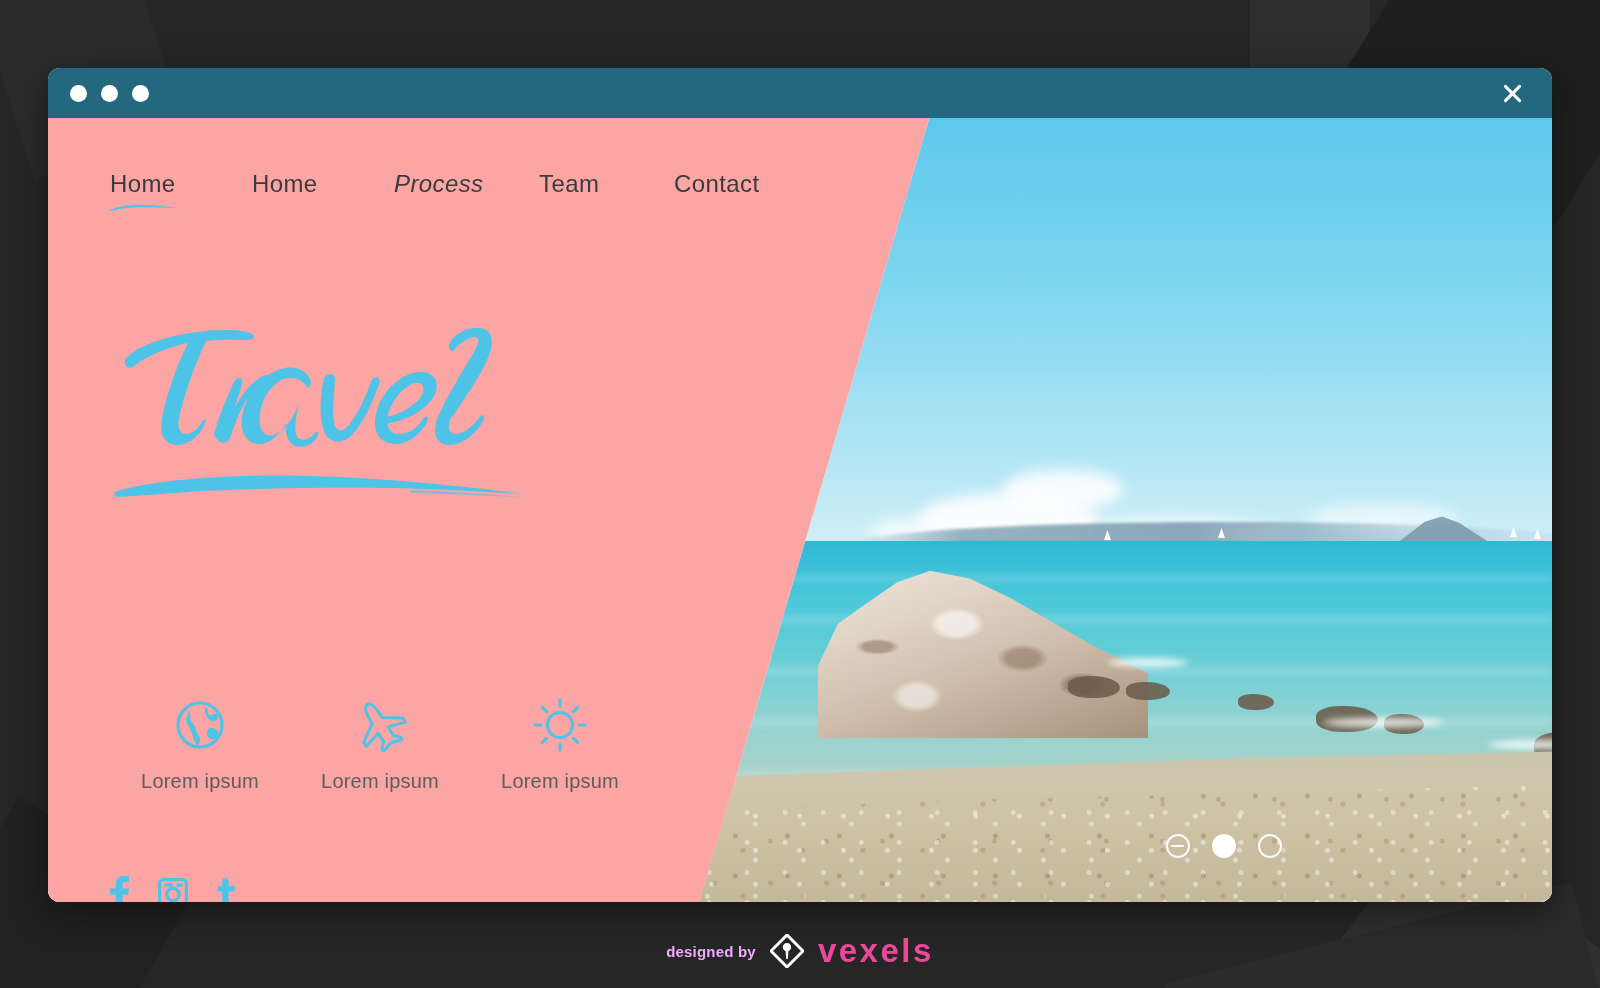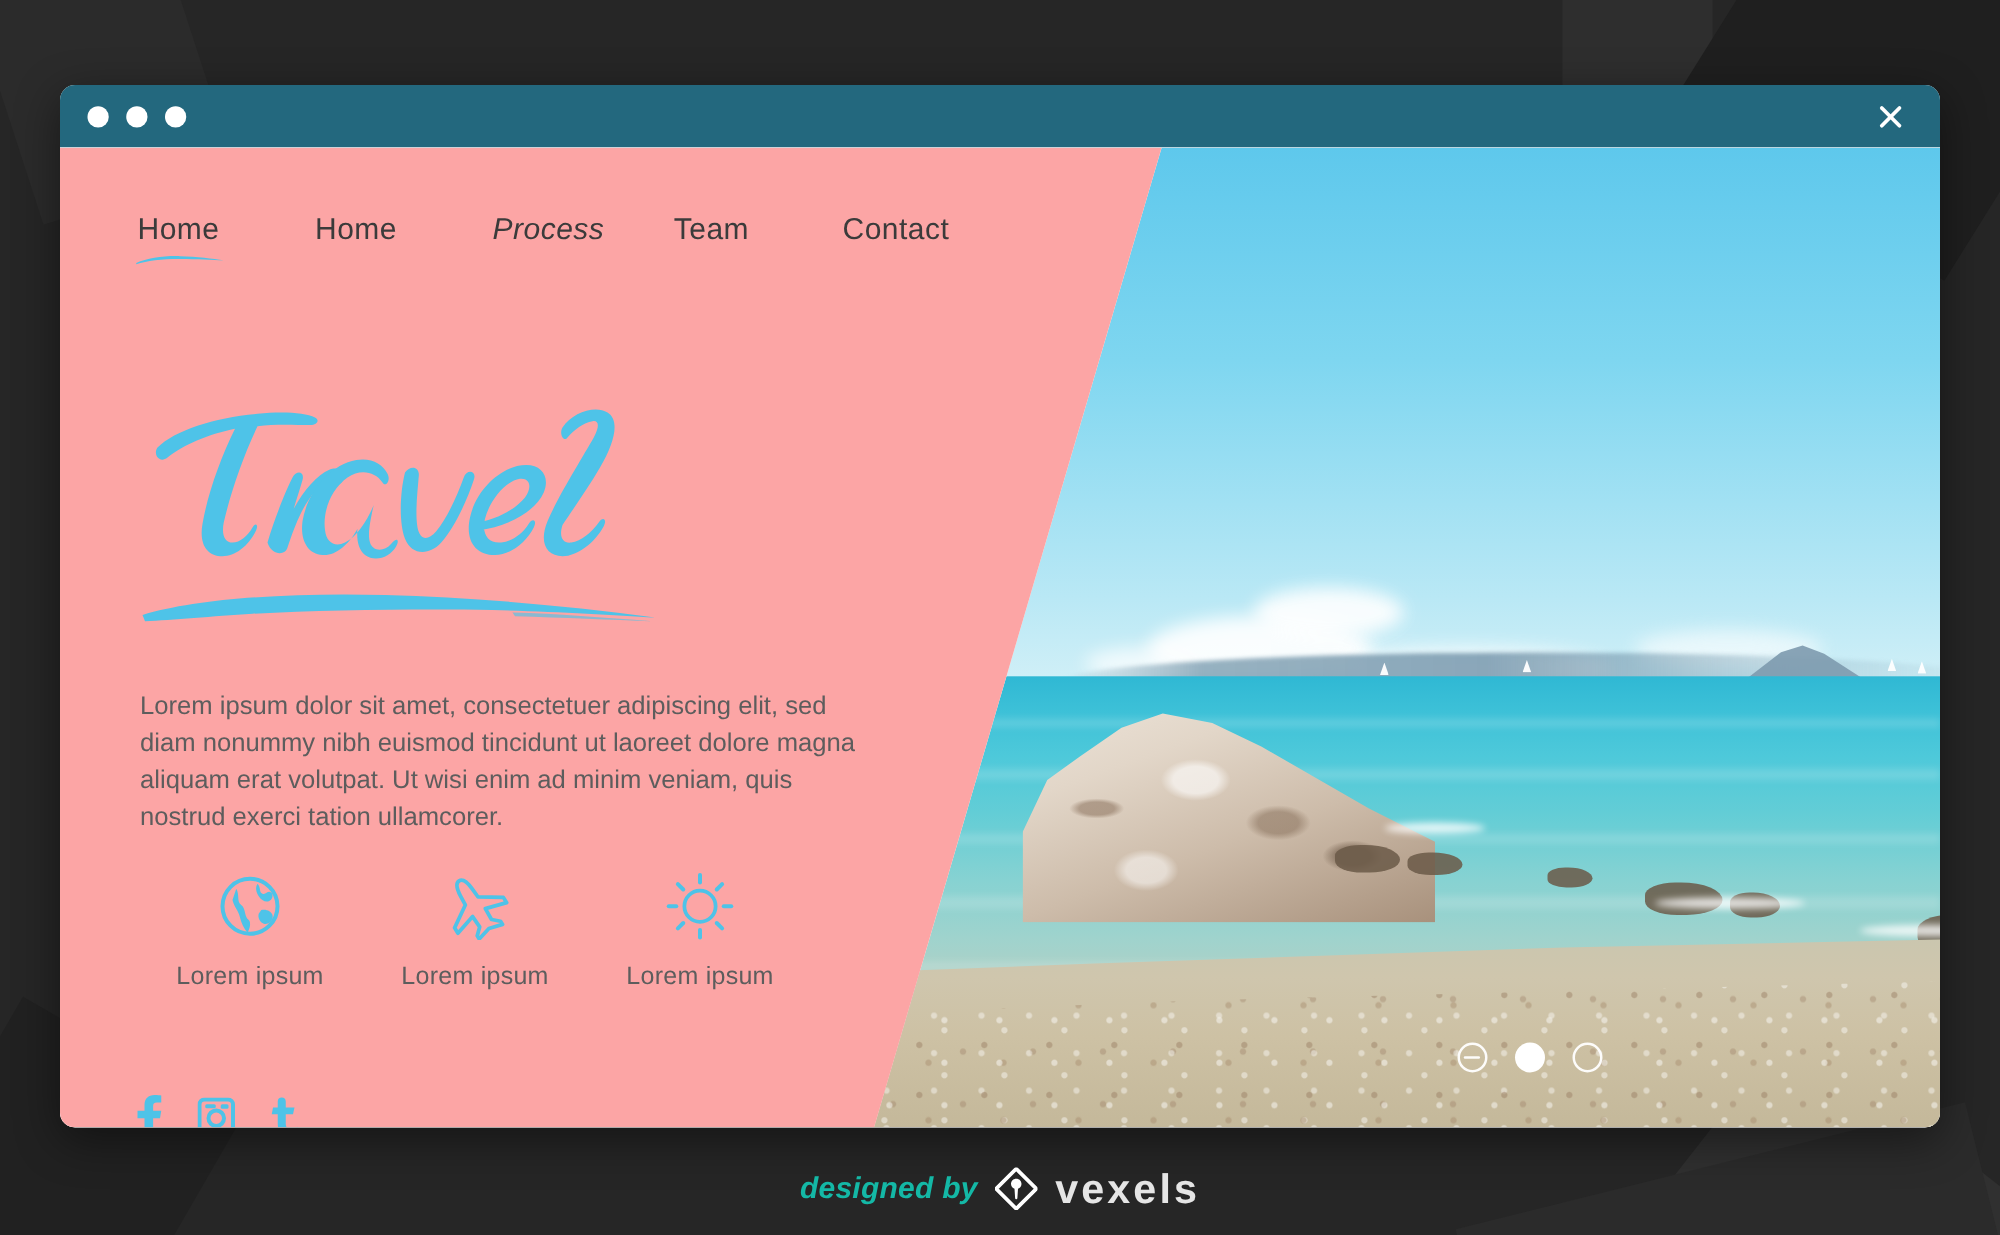--- a/index.html
+++ b/index.html
@@ -208,22 +208,22 @@
     content:""; position:absolute; left:3px; top:8.5px;
     width:13px; height:2.5px; background:rgba(255,255,255,.95); border-radius:2px;
   }
   .cd.solid { background:#fff; }
 
   
   .footer {
     position:absolute; left:0; right:0; bottom:18px;
     display:flex; align-items:center; justify-content:center; gap:14px;
   }
-  .footer .dby { color:#14b8a6; font-size:24px; font-weight:bold; letter-spacing:.2px;font-style:italic; }
-  .footer .vx  { color:#e5e5e5; font-size:33px; font-weight:bold; letter-spacing:2.5px; }
+  .footer .dby { color:#f0abfc; font-size:15px; font-weight:bold; letter-spacing:.2px; }
+  .footer .vx  { color:#ec4899; font-size:33px; font-weight:bold; letter-spacing:2.5px; }
 </style>
 </head>
 <body>
 
 <div class="bg-bands">
   <div class="band b1"></div>
   <div class="band b2"></div>
   <div class="band b3"></div>
   <div class="band b4"></div>
   <div class="band b5"></div>
@@ -362,21 +362,20 @@
         </g>
       </svg>
 
       <svg class="hero-underline" viewBox="0 0 420 28">
         <path d="M4 22 C46 9, 120 4, 198 6 C268 8, 340 14, 414 24
                  C380 22, 330 19, 284 18 C226 17, 150 18, 92 21
                  C60 23, 28 26, 6 27 Z" fill="#4EC3E8"></path>
         <path d="M300 20 C336 21, 372 24, 412 27 C380 26, 340 24, 302 23 Z" fill="#4EC3E8" opacity=".65"></path>
       </svg>
 
-      <p class="lead">Lorem ipsum dolor sit amet, consectetuer adipiscing elit, sed diam nonummy nibh euismod tincidunt ut laoreet dolore magna aliquam erat volutpat. Ut wisi enim ad minim veniam, quis nostrud exerci tation ullamcorer.</p>
 
       <div class="features">
 
         <div class="feature">
           <div class="ic">
             <svg width="54" height="54" viewBox="0 0 54 54">
               <circle cx="27" cy="27" r="22" fill="none" stroke="#4EC3E8" stroke-width="3.2"></circle>
               <path d="M16 13 C19 18, 16 23, 20 26 C24 29, 22 35, 26 38
                        C28 40, 27 45, 25 48 C22 45, 20 40, 19 36
                        C18 31, 14 27, 13 22 Z" fill="#4EC3E8"></path>

